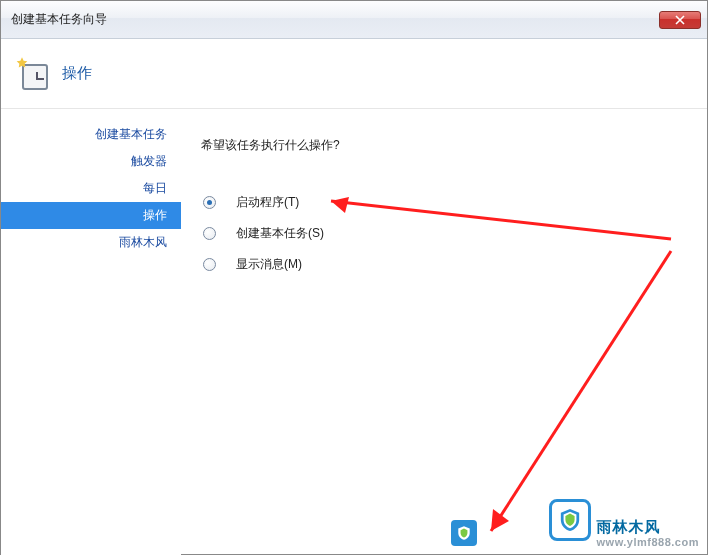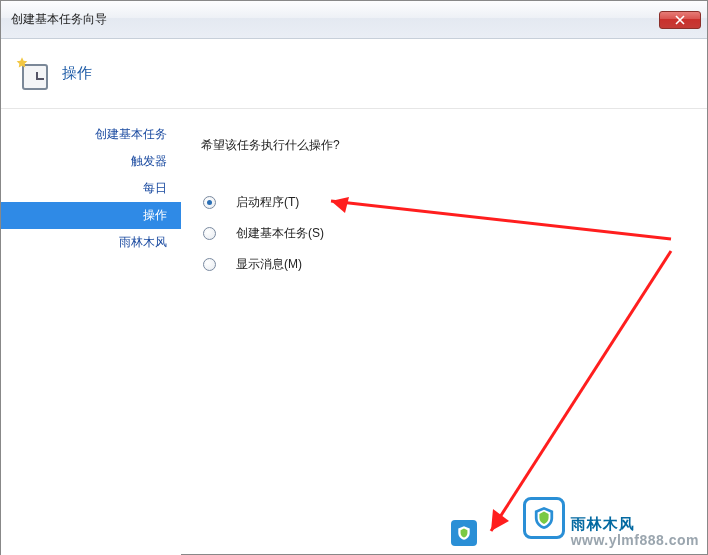--- a/index.html
+++ b/index.html
@@ -162,21 +162,21 @@
       justify-content: center;
       background: #fff;
     }
     .wm-badge svg { width: 22px; height: 26px; }
     .wm-text {
       display: flex;
       flex-direction: column;
       line-height: 1.1;
     }
     .wm-cn { font-size: 15px; font-weight: 700; color: #0369a1; letter-spacing: 1px; margin-top: 28px; }
-    .wm-url { font-size: 14px; font-weight: 700; color: #9aa5ae; letter-spacing: 0.5px; }
+    .wm-url { font-size: 11px; font-weight: 700; color: #9aa5ae; letter-spacing: 0.5px; }
     .small-badge {
       position: absolute;
       right: 230px;
       bottom: 8px;
       width: 26px;
       height: 26px;
       background: #2a8fd6;
       border-radius: 4px;
       display:flex;
       align-items:center;

